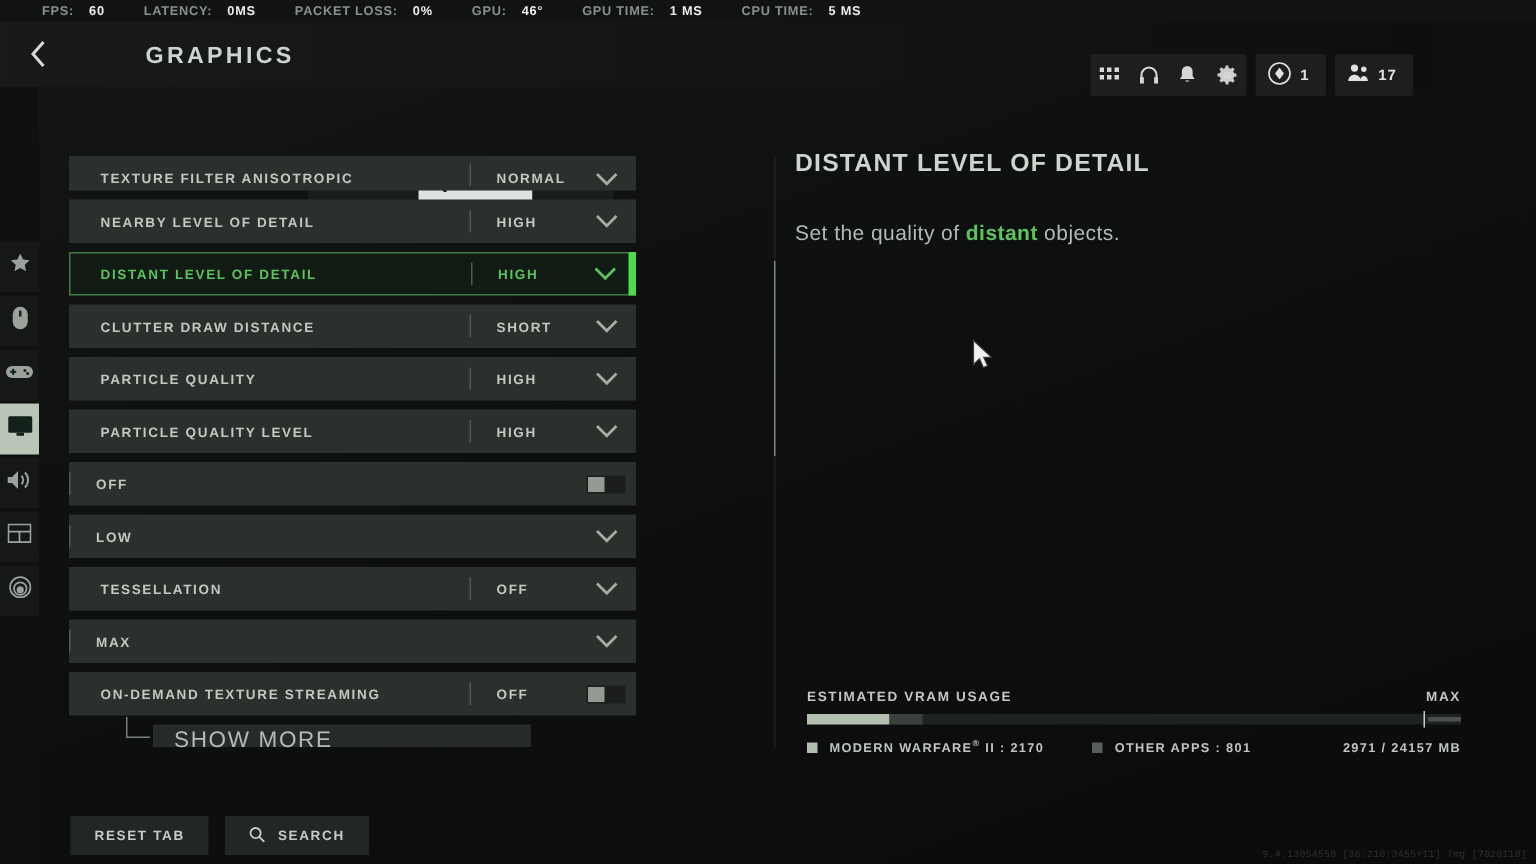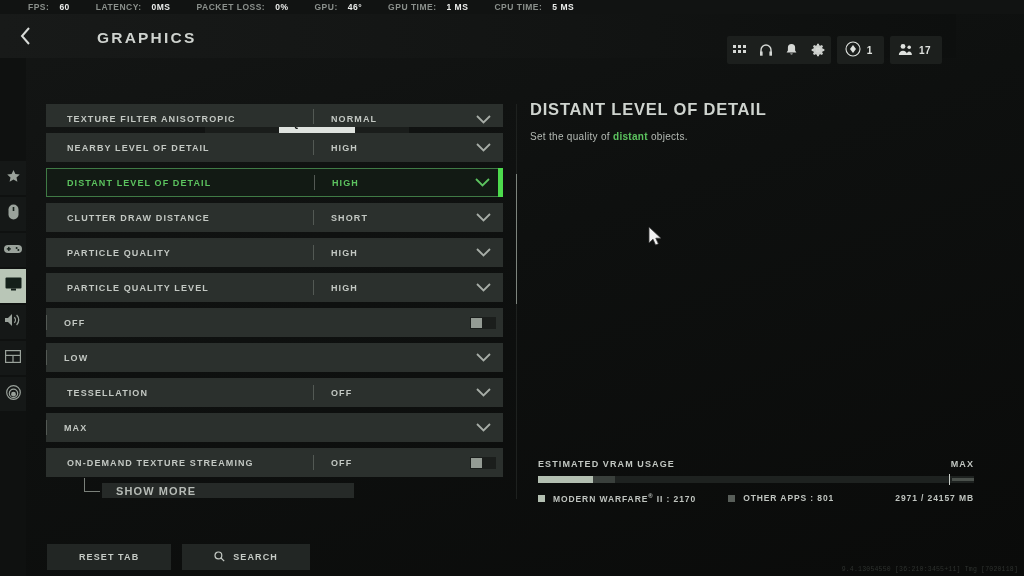--- a/index.html
+++ b/index.html
@@ -89,21 +89,21 @@
   .tab {
     padding: 4px 12px 5px; font-size: 10px; letter-spacing: 1.1px;
     font-weight: bold; color: #b9bdb9; cursor: pointer;
     background: #1a1d1b;
   }
   .tab.active { background: #dfe3df; color: #161917; }
 
   
   .list {
     position: absolute; left: 46px; top: 104px;
-    width: 457px; height: 395px;
+    width: 378px; height: 395px;
   }
   .row {
     position: relative;
     height: 29px; margin-bottom: 6px;
     background: #2b302d;
     display: flex; align-items: center;
     cursor: pointer;
   }
   .row.clipped { height: 23px; align-items: flex-end; padding-bottom: 3px; }
   .row.selected {
@@ -145,21 +145,21 @@
     position: relative; margin-top: -1px; height: 16px;
     display: flex; align-items: center;
   }
   .sm-bracket {
     width: 16px; height: 14px; margin-left: 38px;
     border-left: 1px solid #7a807a; border-bottom: 1px solid #7a807a;
     align-self: flex-start; margin-top: -4px;
   }
   .sm-label {
     position: absolute; left: 70px; top: 3px;
-    font-size: 11px; letter-spacing: 1.1px; font-weight: bold; color: #b6bbb6;
+    font-size: 15px; letter-spacing: 1.1px; font-weight: normal; color: #b6bbb6;
   }
   .sm-strip {
     position: absolute; left: 56px; top: 1px; width: 252px; height: 15px;
     background: #262a28;
   }
 
   
   .list-scroll {
     position: absolute; left: 516px; top: 104px; width: 1px; height: 395px;
     background: #1e211f;
@@ -170,21 +170,21 @@
   }
 
   
   .detail {
     position: absolute; left: 530px; top: 100px; width: 470px; height: 400px;
   }
   .detail-title {
     font-size: 16.5px; letter-spacing: .8px; font-weight: bold; color: #cfd4cf;
   }
   .detail-desc {
-    margin-top: 12px; font-size: 10px; color: #b4bab4; letter-spacing: .3px;
+    margin-top: 28px; font-size: 14px; color: #b4bab4; letter-spacing: .3px;
   }
   .detail-desc .hl { color: #5cc35f; font-weight: bold; }
 
   
   .vram { position: absolute; left: 538px; top: 459px; width: 436px; }
   .vram-head {
     display: flex; justify-content: space-between; align-items: baseline;
     font-size: 9px; letter-spacing: 1.1px; font-weight: bold; color: #c2c7c2;
   }
   .vram-bar {
@@ -209,21 +209,21 @@
   .swatch { width: 7px; height: 7px; background: #b3bfb1; }
   .swatch.dim { background: #585e59; }
   .vram-total { margin-left: auto; color: #c0c5c0; }
   sup { font-size: 6px; vertical-align: super; }
 
   
   .bottom-btns {
     position: absolute; left: 47px; top: 544px; display: flex; gap: 11px;
   }
   .btn {
-    height: 26px; padding: 0 32px;
+    height: 26px; padding: 0 16px;
     background: #222624; color: #c6cbc6;
     font-size: 9px; letter-spacing: 1.1px; font-weight: bold;
     display: flex; align-items: center; gap: 8px; cursor: pointer;
   }
   .build {
     position: absolute; right: 6px; bottom: 3px;
     font-size: 6.5px; color: #2e322f; letter-spacing: .2px;
     font-family: "Liberation Mono", monospace;
   }
 

